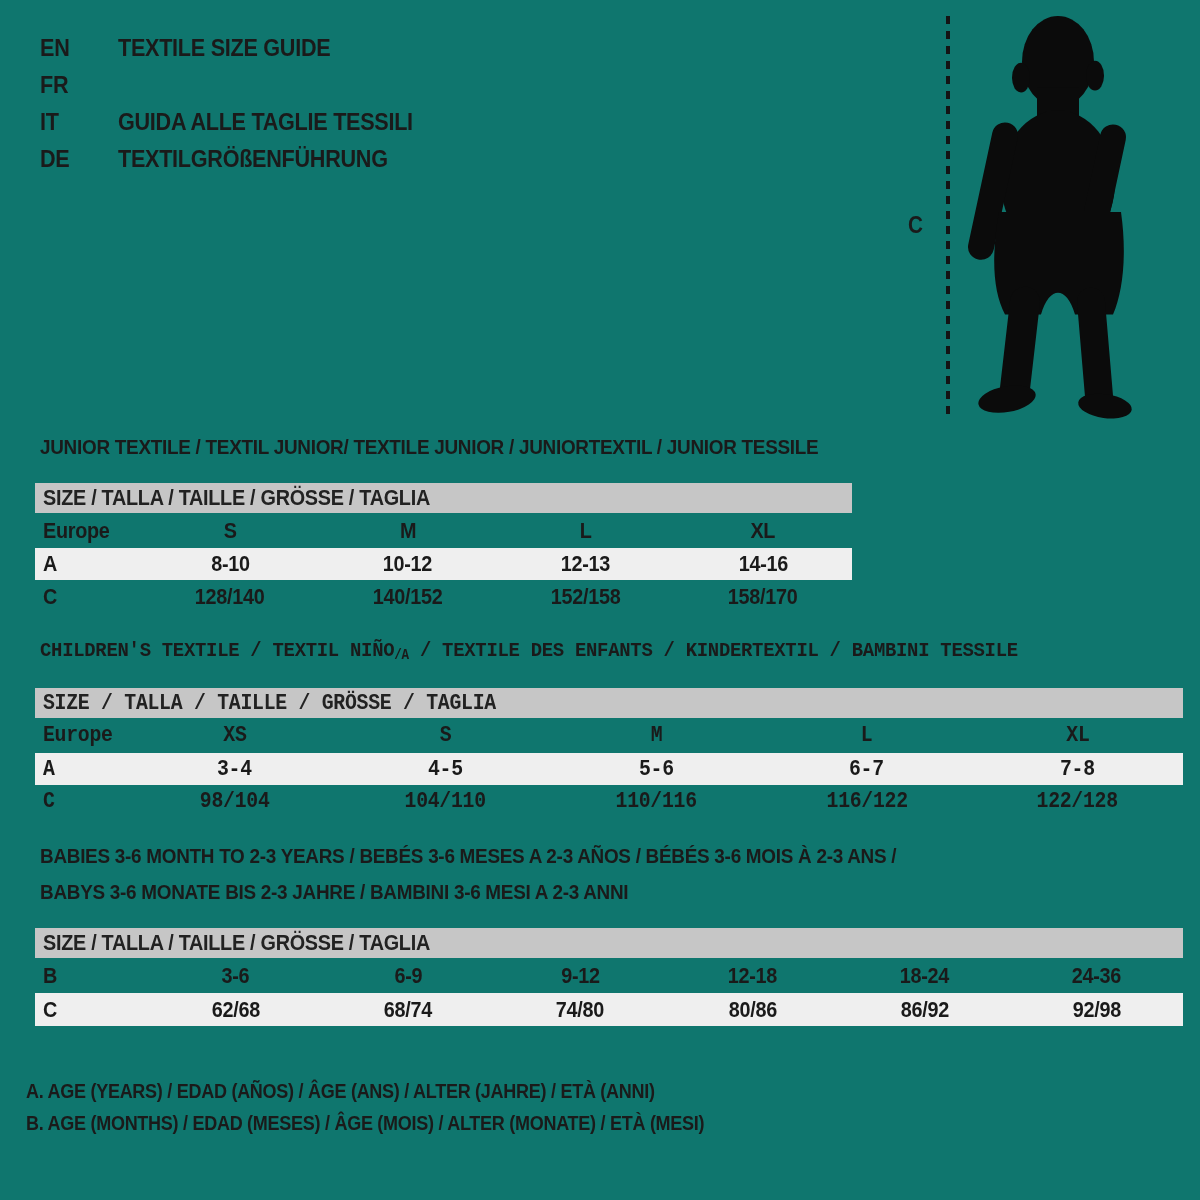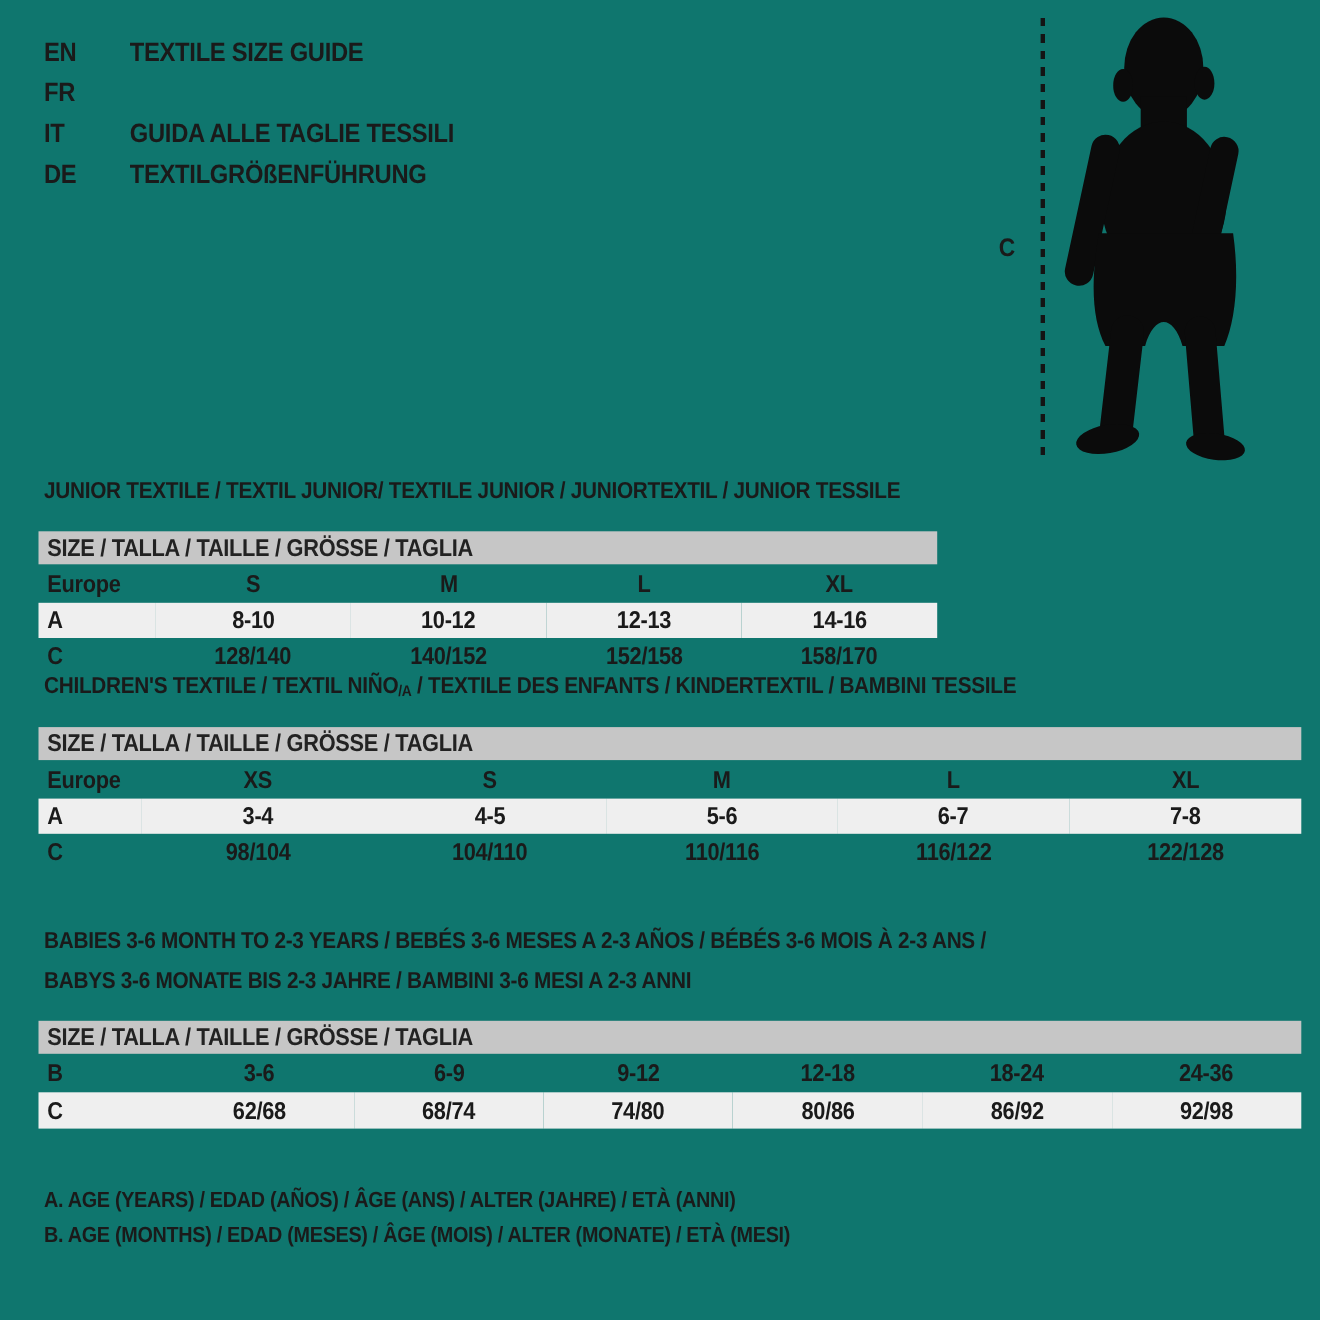--- a/index.html
+++ b/index.html
@@ -31,39 +31,39 @@
   .sec{position:absolute;}
   .sec-title{position:absolute;left:5px;font-size:21px;height:20px;display:flex;align-items:center;}
   .t0{top:0;} .t1{top:36px;}
   .size-bar{
     position:absolute;left:0;right:0;height:30px;background:#c6c6c6;color:#222222;
     display:flex;align-items:center;padding-left:8px;font-size:22px;box-sizing:border-box;
   }
   #sec-junior{left:35px;top:437px;width:817px;height:180px;}
   #sec-junior .size-bar{top:46px;}
   #sec-junior .sizes-table{top:76px;}
-  #sec-children{left:35px;top:614px;width:1148px;height:182px;}
+  #sec-children{left:35px;top:641px;width:1148px;height:182px;font-family:Liberation Mono, monospace;}
   #sec-children .size-bar{top:47px;}
   #sec-children .sizes-table{top:77px;}
   #sec-babies{left:35px;top:846px;width:1148px;height:182px;}
   #sec-babies .size-bar{top:82px;}
   #sec-babies .sizes-table{top:112px;}
   .subsm{font-size:14px;vertical-align:-3px;}
 
   .sizes-table{position:absolute;left:0;border-collapse:collapse;table-layout:fixed;width:100%;}
   .sizes-table td{padding:0;font-size:22px;white-space:nowrap;}
   .sizes-table td.lbl{text-align:left;padding-left:8px;}
   .sizes-table td.val{text-align:center;}
   .sizes-table tr{height:32px;}
   .sizes-table tr:first-child{height:35px;}
   .sizes-table tr:last-child{height:33px;}
   .sizes-table tr.shaded{background:#efefef;}
 
   
-  .legend{position:absolute;left:40px;top:1076px;font-size:20px;}
+  .legend{position:absolute;left:26px;top:1076px;font-size:20px;}
   .legend-line{height:31.5px;display:flex;align-items:center;}
 </style>
 </head>
 <body>
 
 <div class="page">
 
   <div class="lang-block" id="lang-block">
       <div class="lang-row">
         <span class="lang-code"><span class="cnl">EN</span></span>

